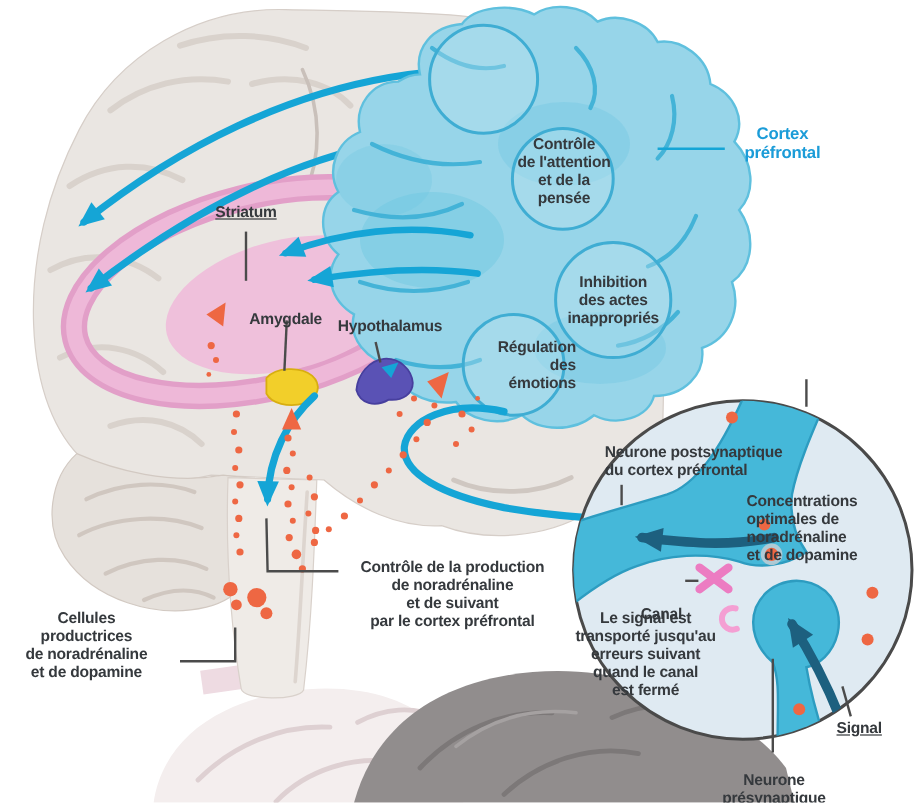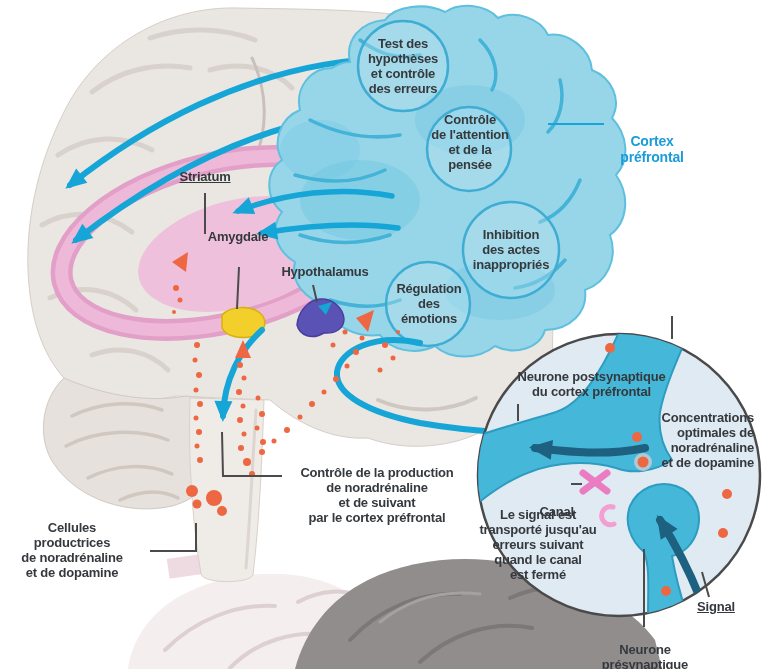--- a/index.html
+++ b/index.html
@@ -1,23 +1,23 @@
 <!DOCTYPE html>
 <html><head>
 <meta charset="utf-8">
 <style>
   html,body{margin:0;padding:0;background:#fff;}
   #stage{position:relative;width:768px;height:669px;background:#ffffff;overflow:hidden;
          font-family:"Liberation Sans","DejaVu Sans",sans-serif;}
   #art{position:absolute;left:0;top:0;}
   .lbl{position:absolute;white-space:pre-line;font-weight:bold;font-size:13px;line-height:15px;
        color:#35393d;letter-spacing:-0.2px;text-align:center;}
-  .lbl.left{text-align:center;}
-  .lbl.right{text-align:right;}
-  .cyanlbl{color:#1b9cd8;font-size:14px;line-height:16px;margin-top:30px;}
+  .lbl.left{text-align:left;}
+  .lbl.right{text-align:left;}
+  .cyanlbl{color:#1b9cd8;font-size:14px;line-height:16px;}
 </style>
 </head>
 <body>
 
 <div id="stage">
 <svg id="art" width="768" height="669" viewBox="0 0 768 669">
   <defs>
     <marker id="ahc" markerUnits="userSpaceOnUse" markerWidth="24" markerHeight="22" refX="16" refY="10" orient="auto">
       <path d="M1,1 L22,10 L1,19 Z" fill="#15a5d6"></path>
     </marker>
@@ -199,45 +199,41 @@
     <path d="M 150,551 L 196,551 L 196,523"></path>
     <path d="M 518,404 L 518,421"></path>
     <path d="M 571,484 L 582,484"></path>
     <path d="M 702,572 L 709,597"></path>
     <path d="M 644,549 L 644,627"></path>
     <path d="M 672,316 L 672,339"></path>
     <path d="M 548,124 L 604,124" stroke="#15a5d6"></path>
   </g>
 </svg>
 
-  <div class="lbl" style="left:347px;top:36px;width:112px;">Test des
-hypothèses
-et contrôle
-des erreurs</div>
   <div class="lbl" style="left:424px;top:112px;width:92px;">Contrôle
 de l'attention
 et de la
 pensée</div>
   <div class="lbl" style="left:454px;top:227px;width:114px;">Inhibition
 des actes
 inappropriés</div>
-  <div class="lbl" style="left:378px;top:281px;width:102px;">Régulation
+  <div class="lbl" style="left:378px;top:281px;width:102px;text-align:right;">Régulation
 des
 émotions</div>
 
   <div class="lbl cyanlbl" style="left:604px;top:103px;width:96px;">Cortex
 préfrontal</div>
   <div class="lbl" style="left:158px;top:169px;width:94px;text-decoration:underline;">Striatum</div>
-  <div class="lbl" style="left:194px;top:229px;width:88px;">Amygdale</div>
+  <div class="lbl" style="left:194px;top:258px;width:88px;">Amygdale</div>
   <div class="lbl" style="left:272px;top:264px;width:106px;">Hypothalamus</div>
   <div class="lbl" style="left:282px;top:465px;width:190px;">Contrôle de la production
 de noradrénaline
 et de suivant
 par le cortex préfrontal</div>
-  <div class="lbl" style="left:6px;top:507px;width:132px;margin-top:13px;">Cellules
+  <div class="lbl" style="left:6px;top:507px;width:132px;">Cellules
 productrices
 de noradrénaline
 et de dopamine</div>
 
   <div class="lbl left" style="left:504px;top:369px;width:175px;">Neurone postsynaptique
 du cortex préfrontal</div>
   <div class="lbl right" style="left:622px;top:410px;width:132px;">Concentrations
 optimales de
 noradrénaline
 et de dopamine</div>

